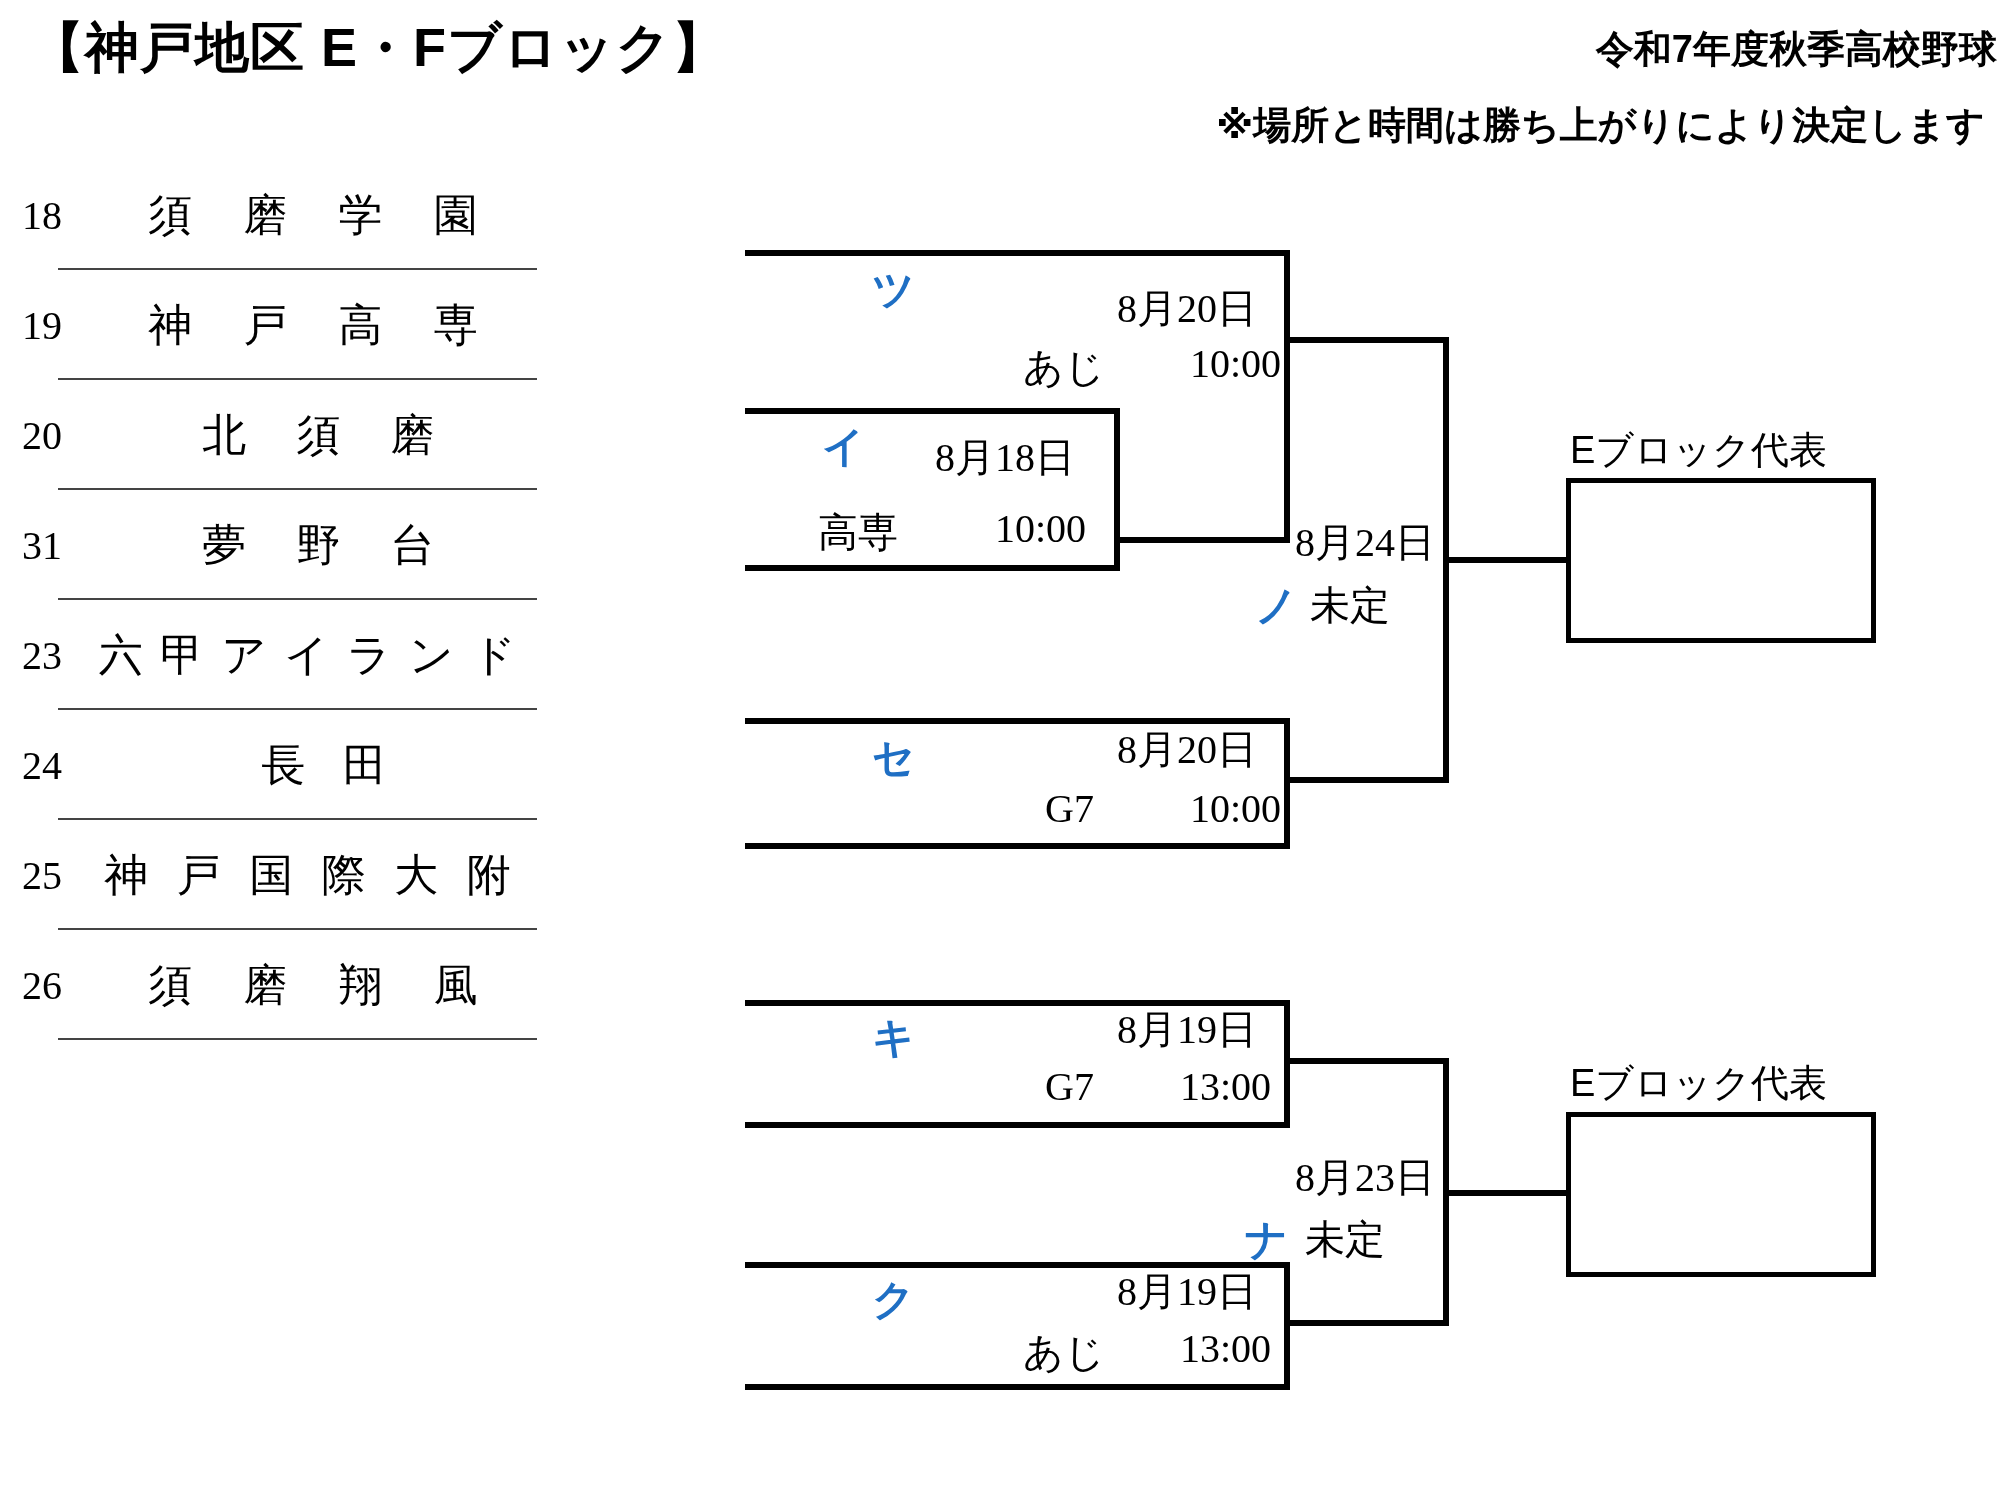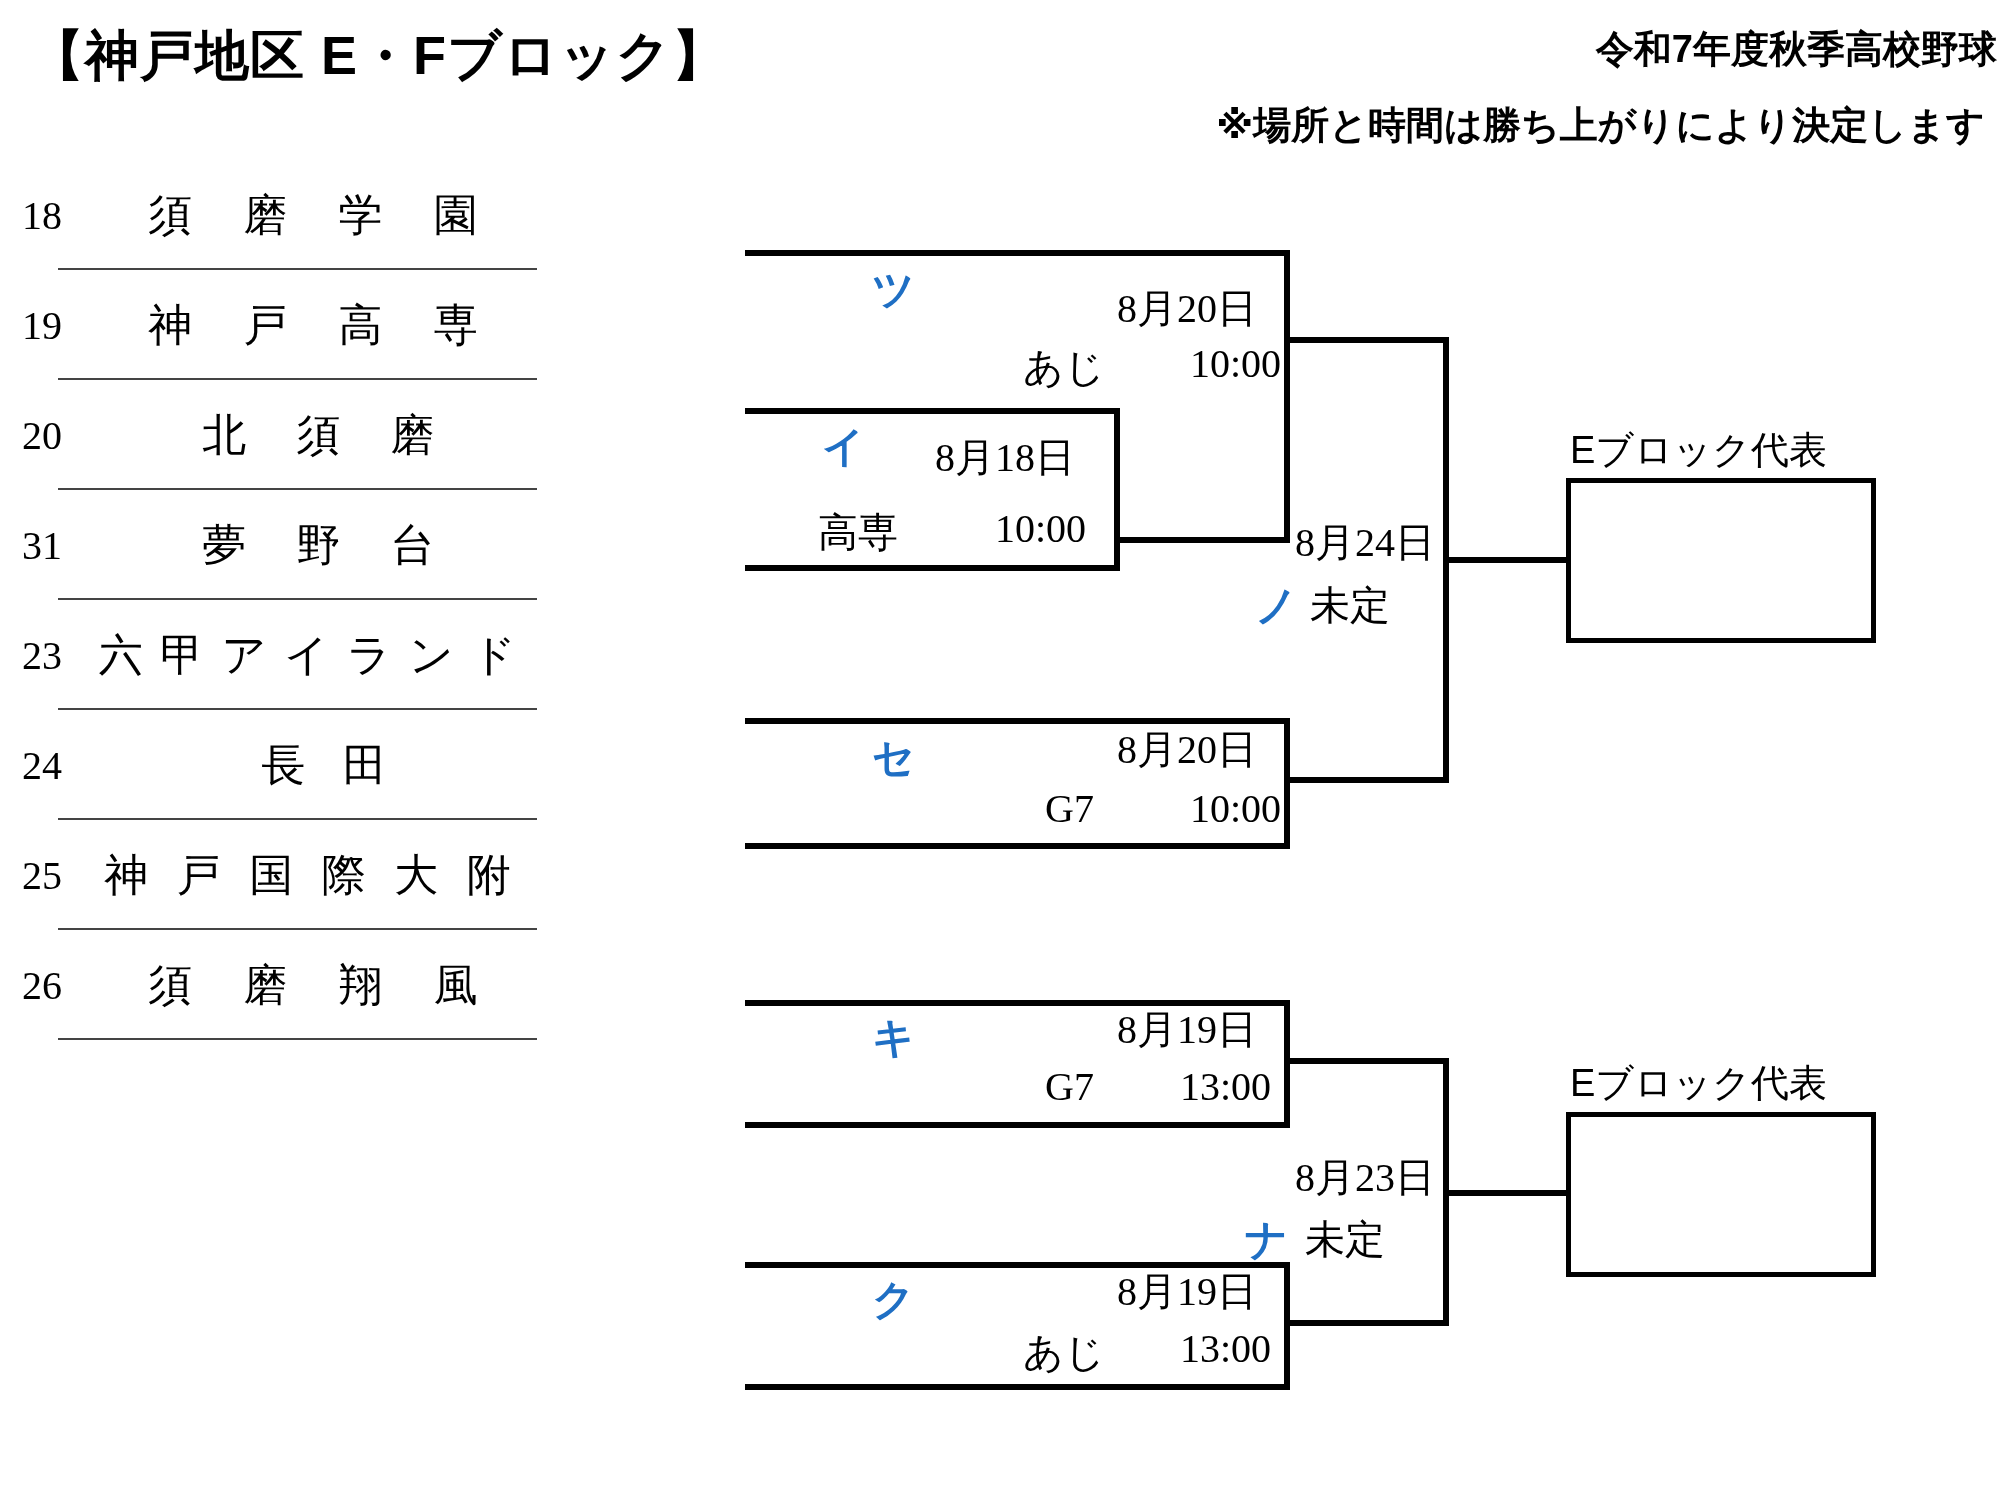--- a/index.html
+++ b/index.html
@@ -5,21 +5,21 @@
   html,body{margin:0;padding:0;background:#fff;}
   body{
     width:2015px;height:1511px;position:relative;overflow:hidden;
     font-family:"Liberation Sans","DejaVu Sans",sans-serif;
     color:#000;
   }
   .abs{position:absolute;}
 
   
   #page-title{
-    left:30px; top:20px; font-size:54px; font-weight:bold; letter-spacing:1px;
+    left:30px; top:12px; font-size:54px; font-weight:bold; letter-spacing:1px;
     white-space:nowrap;
   }
   #season-title{
     right:18px; top:24px; font-size:38px; font-weight:bold; white-space:nowrap;
   }
   #venue-note{
     right:30px; top:100px; font-size:38px; font-weight:bold; white-space:nowrap;
   }
 
   

